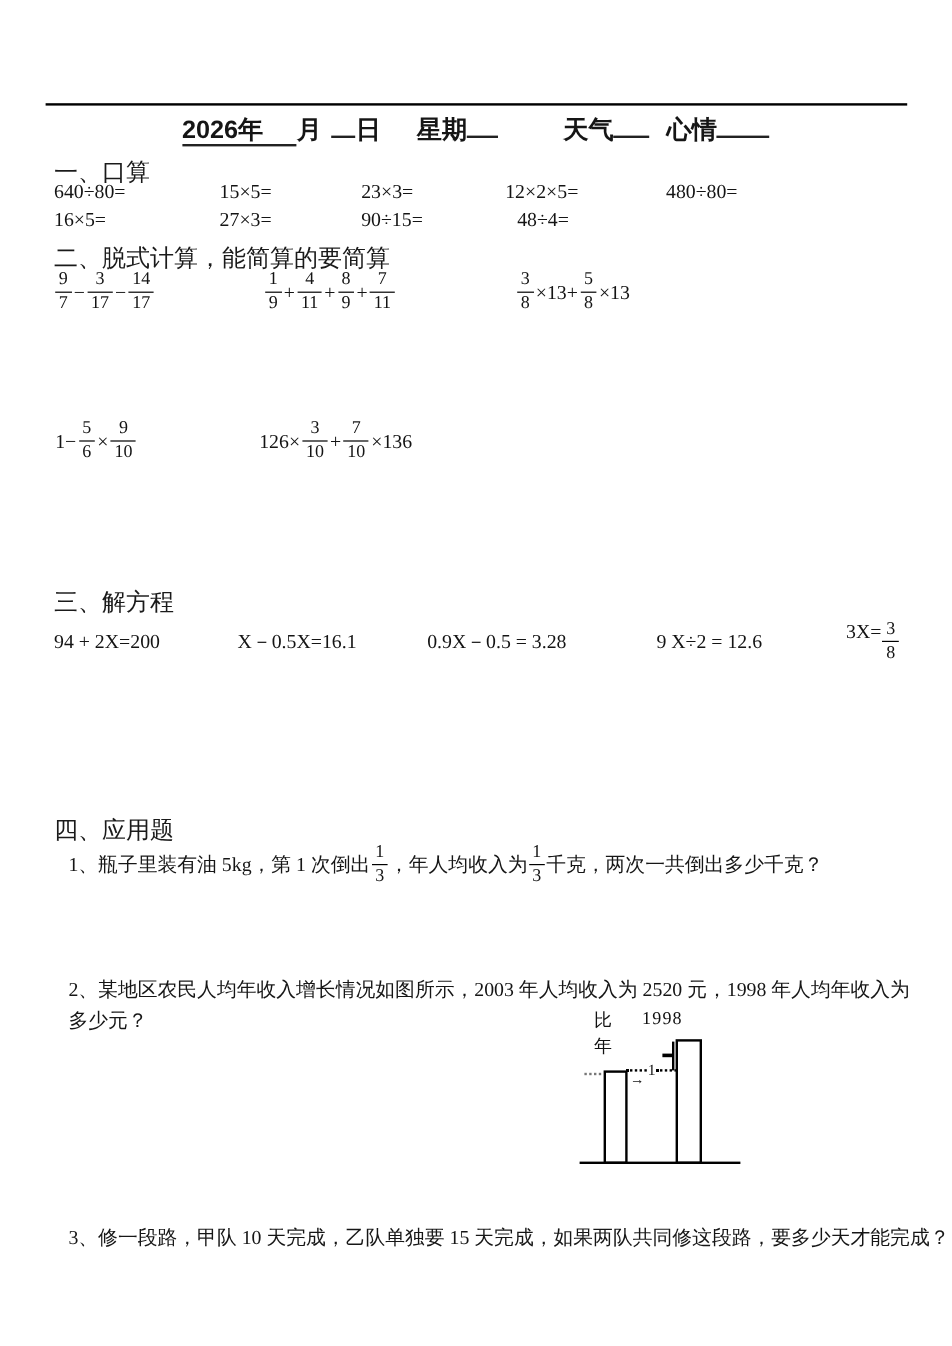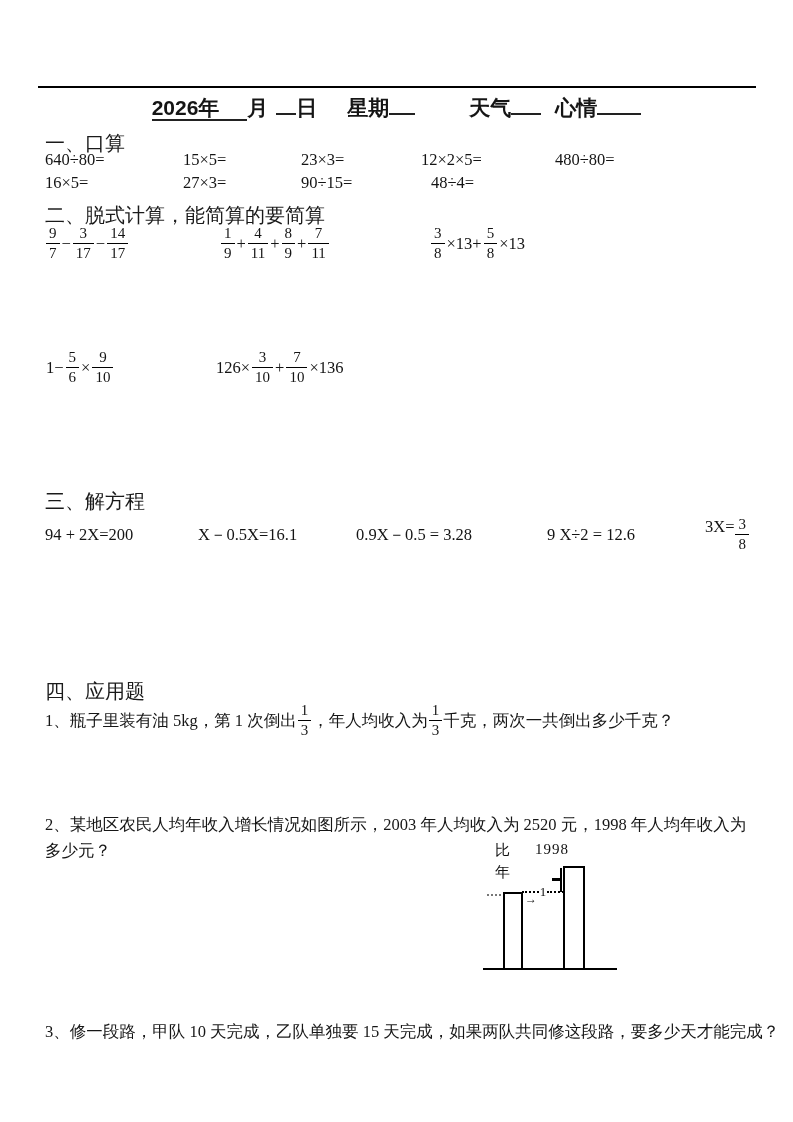--- a/index.html
+++ b/index.html
@@ -60,21 +60,21 @@
   .frac .den{border-top:1.5px solid #000;padding:2px 3px 0;}
   .op{padding:0 1px;}
   
   .eq-row{
     position:absolute;left:45px;top:510px;width:720px;height:50px;
     display:grid;grid-template-columns:140px 145px 178px 145px auto;
     align-items:center;font-size:16.5px;color:#141414;white-space:nowrap;gap:13px;
   }
   .eq5{display:inline-flex;align-items:flex-start;}
   
-  .q-line{font-size:16.5px;color:#161616;}
+  .q-line{font-size:16.5px;color:#161616;margin-left:12px;}
   #q1{position:absolute;left:45px;top:693px;height:56px;display:flex;align-items:center;white-space:nowrap;}
   #q2{position:absolute;left:45px;top:812px;width:716px;line-height:26px;}
   #q3{position:absolute;left:45px;top:1019px;width:720px;line-height:26px;white-space:nowrap;}
   
   #chart{position:absolute;left:483px;top:840px;width:140px;height:136px;font-family:"Liberation Serif","DejaVu Serif",serif;}
   #chart .clabel{position:absolute;font-size:15px;color:#111;white-space:nowrap;}
   .lab-bi{left:12px;top:1px;}
   .lab-1998{left:52px;top:1px;letter-spacing:1px;}
   .lab-nian{left:12px;top:23px;}
   .bar{position:absolute;border:2px solid #000;background:#fff;box-sizing:border-box;}

